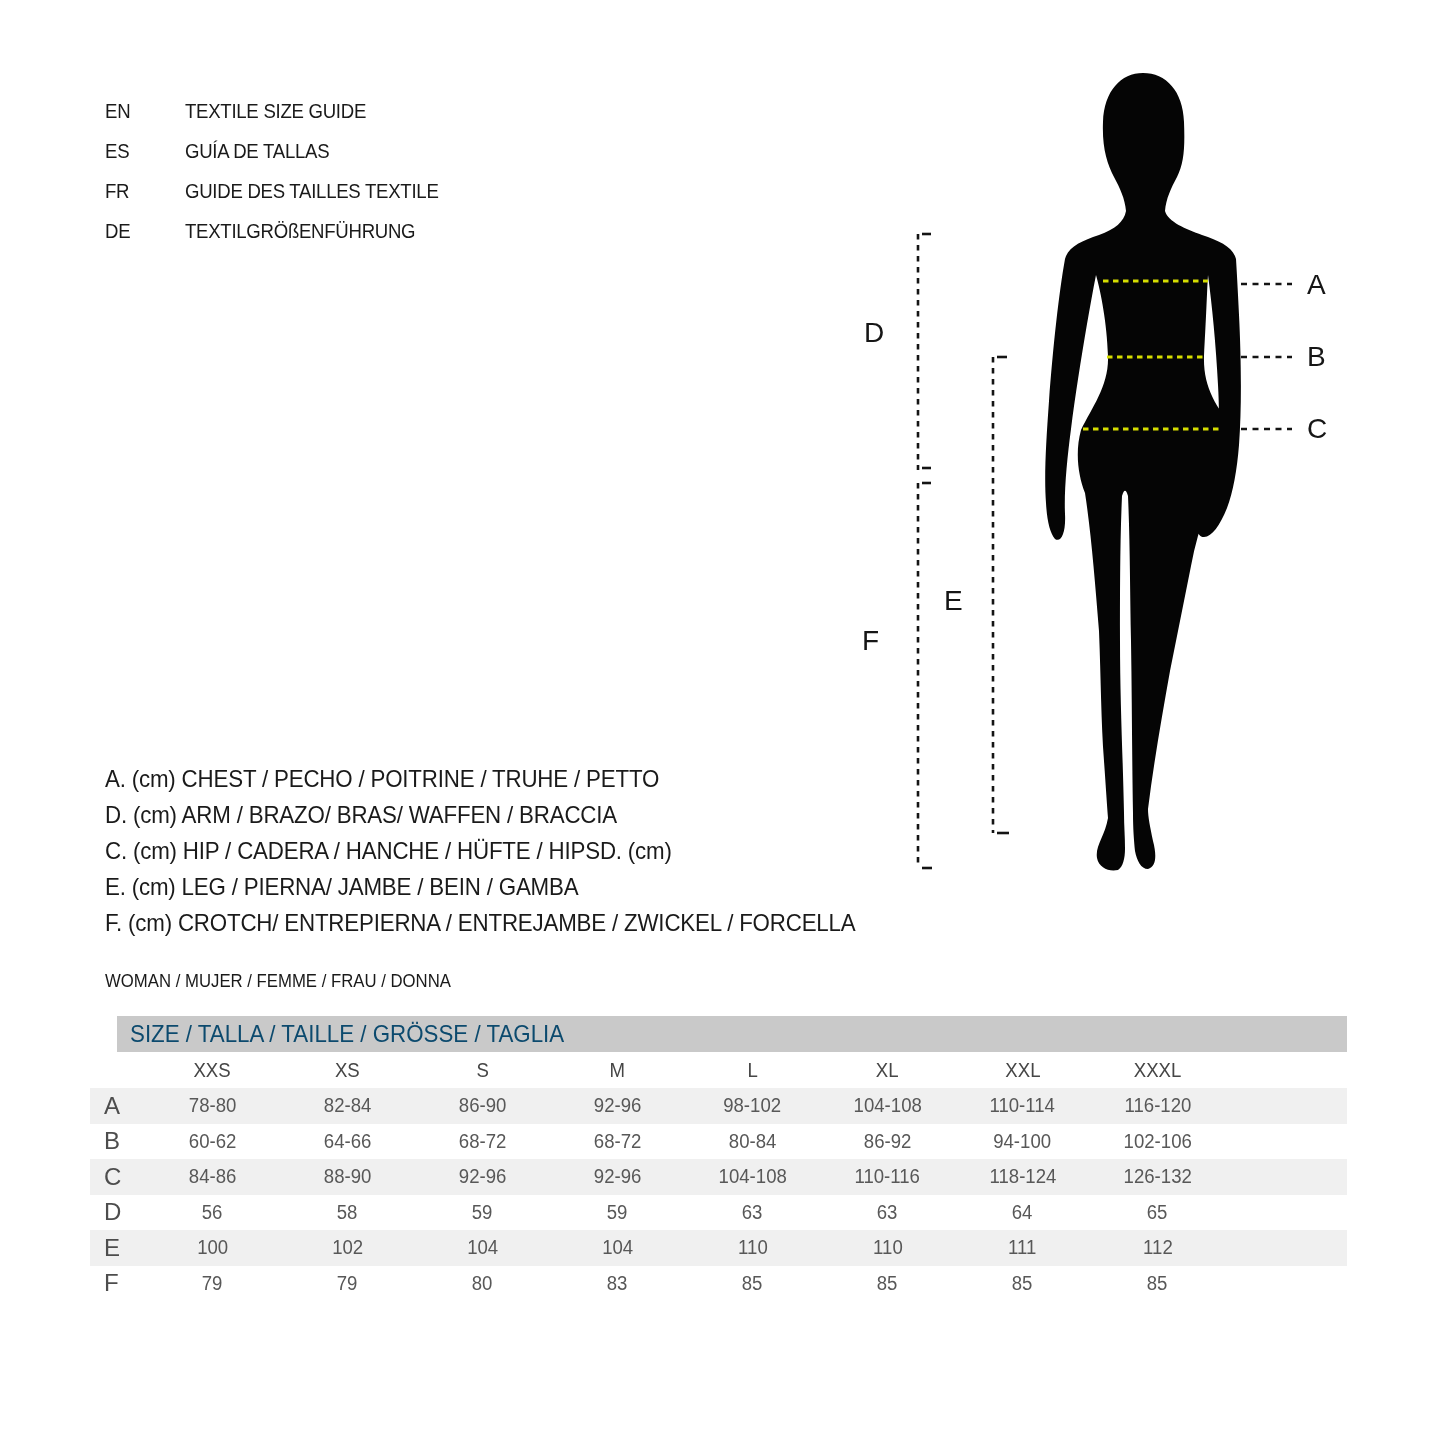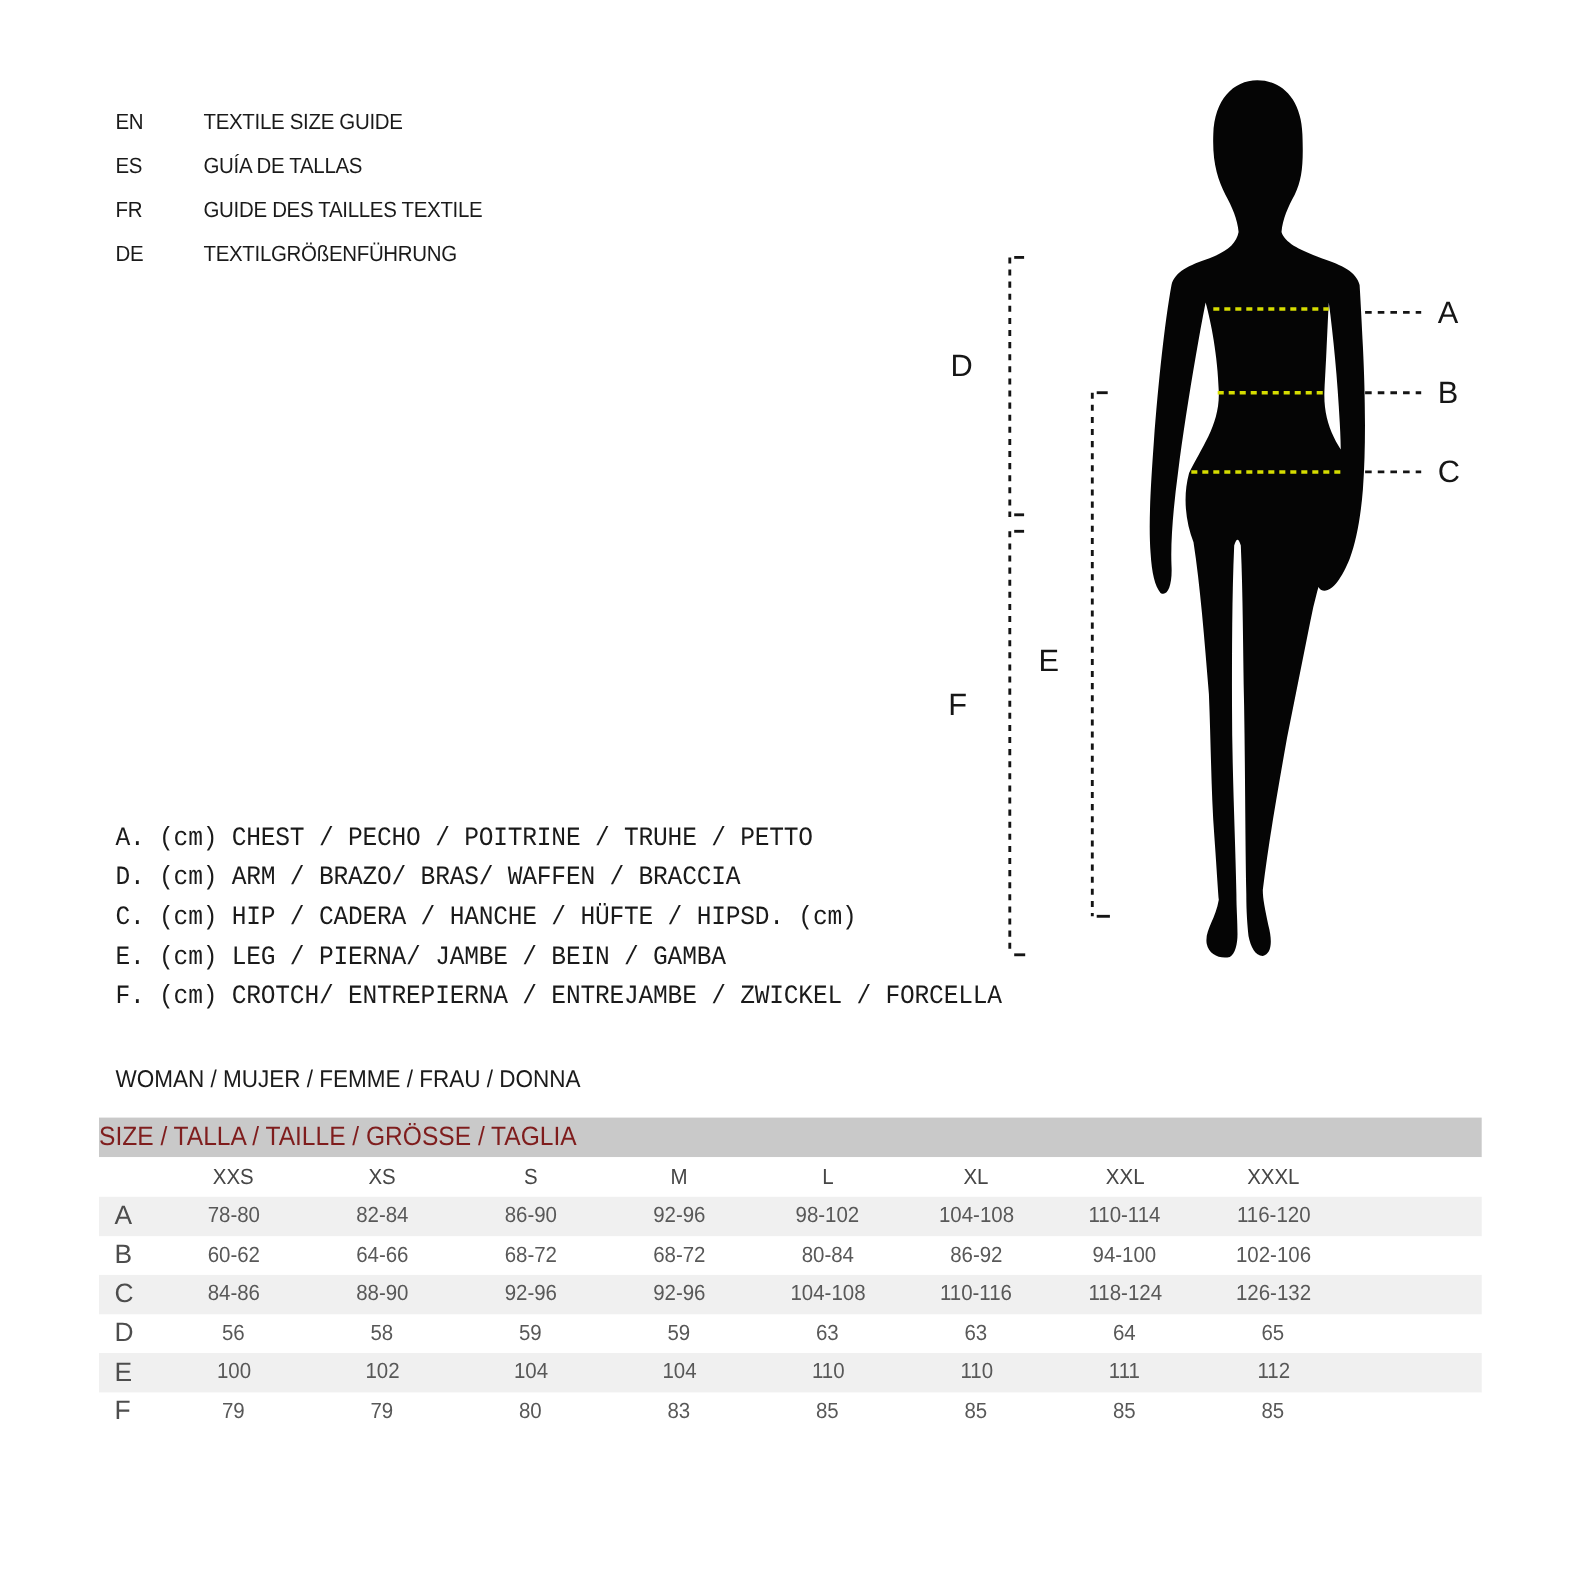--- a/index.html
+++ b/index.html
@@ -9,32 +9,32 @@
   }
   .abs{position:absolute;}
   .cond{display:inline-block;transform:scaleX(.93);transform-origin:0 50%;white-space:nowrap;}
 
   
   .lang-block{left:105px;top:91px;}
   .lang-row{display:flex;height:40px;align-items:center;font-size:20px;letter-spacing:-.3px;}
   .lang-code{width:80px;flex:none;}
 
   
-  .legend-block{left:105px;top:744px;font-family:Liberation Mono, monospace;}
+  .legend-block{left:105px;top:761px;}
   .legend-line{height:36px;display:flex;align-items:center;font-size:24px;letter-spacing:-.2px;}
 
   
-  .woman-title{left:105px;top:965px;height:32px;display:flex;align-items:center;font-size:22px;}
+  .woman-title{left:105px;top:965px;height:32px;display:flex;align-items:center;font-size:18px;}
 
   
   .meas-letter{font-size:28px;height:32px;display:flex;align-items:center;color:#161616;}
 
   
   .size-table{left:90px;top:1016px;width:1257px;}
-  .size-band{height:36px;background:#c9c9c9;color:#7f1d1d;font-size:24px;display:flex;align-items:center;box-sizing:border-box;}
+  .size-band{height:36px;background:#c9c9c9;color:#0c4a6e;font-size:24px;display:flex;align-items:center;padding-left:13px;box-sizing:border-box;margin-left:27px;}
   .trow{display:flex;height:35.5px;align-items:center;background:#ffffff;}
   .trow.head{height:36px;}
   .trow.stripe{background:#f0f0f0;}
   .tlabel{width:55px;flex:none;padding-left:14px;box-sizing:border-box;font-size:24px;color:#4d4d4d;}
   .tcell{width:135px;flex:none;text-align:center;font-size:20px;color:#585858;}
   .trow.head .tcell{color:#464646;}
   .tcell .cond{transform-origin:50% 50%;}
 
   svg.fig{position:absolute;left:0;top:0;width:1445px;height:1444px;pointer-events:none;}
 </style>

